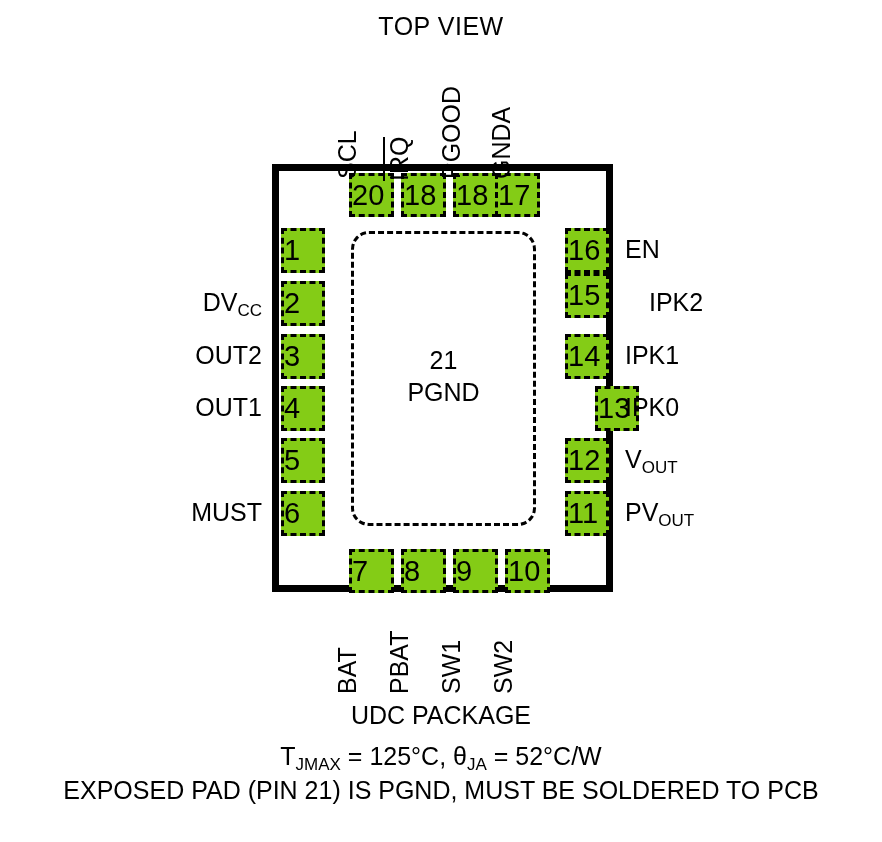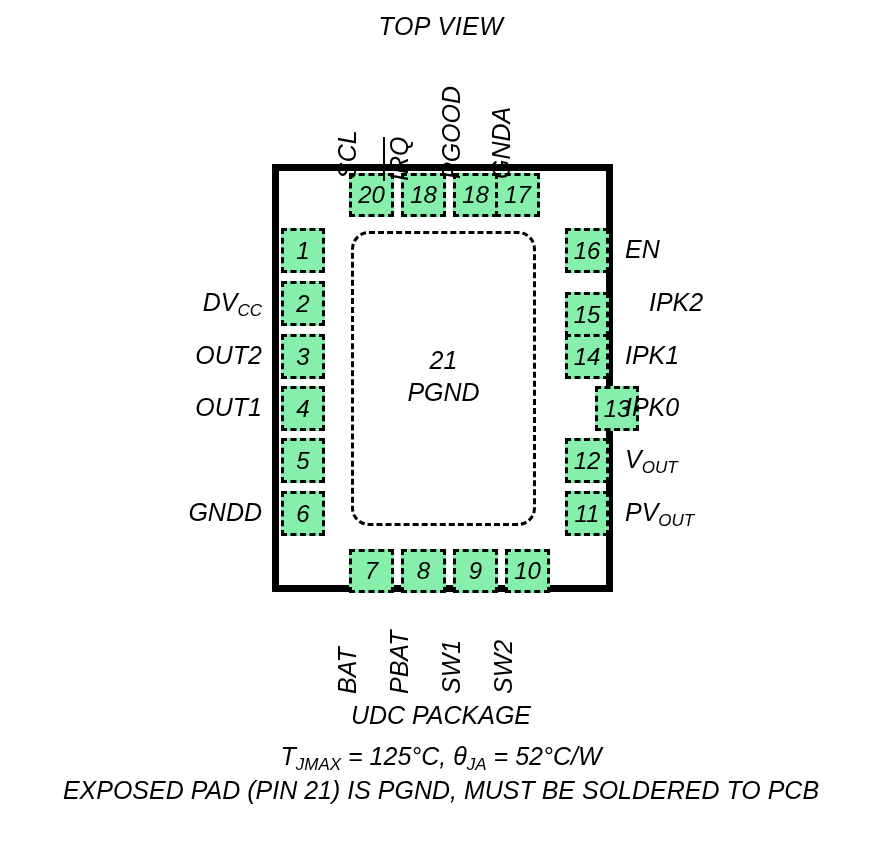--- a/index.html
+++ b/index.html
@@ -14,21 +14,20 @@
     color: #000000;
     position: relative;
     overflow: hidden;
   }
 
   #root {
     position: absolute;
     left: 0; top: 0;
     width: 882px;
     height: 842px;
-    font-style: italic;
   }
 
   
   .top-view-title {
     position: absolute;
     left: 0;
     top: 12px;
     width: 882px;
     text-align: center;
     font-size: 25px;
@@ -67,23 +66,22 @@
     text-align: center;
     font-size: 25px;
     line-height: 32px;
   }
 
   
   .pad {
     position: absolute;
     border: 3px dashed #000;
     box-sizing: border-box;
-    background: #86efac;
-    font-size: 24px;
-    text-align: center;
+    background: #84cc16;
+    font-size: 29px;
     color: #000;
   }
   .pad-v {           
     width: 44px;
     height: 45px;
     line-height: 39px;
   }
   .pad-h {           
     width: 45px;
     height: 44px;
@@ -161,24 +159,24 @@
   <div class="pad pad-v" style="left:281px; top:228px;"><span>1</span></div>
   <div class="pad pad-v" style="left:281px; top:281px;"><span>2</span></div>
   <div class="pad pad-v" style="left:281px; top:334px;"><span>3</span></div>
   <div class="pad pad-v" style="left:281px; top:386px;"><span>4</span></div>
   <div class="pad pad-v" style="left:281px; top:438px;"><span>5</span></div>
   <div class="pad pad-v" style="left:281px; top:491px;"><span>6</span></div>
 
   <div class="lbl-left-wrap" style="top:288px;"><span><span>DV</span><sub>CC</sub></span></div>
   <div class="lbl-left-wrap" style="top:341px;"><span>OUT2</span></div>
   <div class="lbl-left-wrap" style="top:393px;"><span>OUT1</span></div>
-  <div class="lbl-left-wrap" style="top:498px;"><span>GNDD</span></div>
+  <div class="lbl-left-wrap" style="top:498px;"><span>MUST</span></div>
 
   <div class="pad pad-v" style="left:565px; top:228px;"><span>16</span></div>
-  <div class="pad pad-v" style="left:565px; top:292px;"><span>15</span></div>
+  <div class="pad pad-v" style="left:565px; top:273px;"><span>15</span></div>
   <div class="pad pad-v" style="left:565px; top:334px;"><span>14</span></div>
   <div class="pad pad-v" style="left:595px; top:386px;"><span>13</span></div>
   <div class="pad pad-v" style="left:565px; top:438px;"><span>12</span></div>
   <div class="pad pad-v" style="left:565px; top:491px;"><span>11</span></div>
 
   <div class="lbl-right-wrap" style="top:235px;"><span>EN</span></div>
   <div class="lbl-right-wrap" style="top:288px;margin-left:24px;"><span>IPK2</span></div>
   <div class="lbl-right-wrap" style="top:341px;"><span>IPK1</span></div>
   <div class="lbl-right-wrap" style="top:393px;"><span>IPK0</span></div>
   <div class="lbl-right-wrap" style="top:445px;"><span><span>V</span><sub>OUT</sub></span></div>

